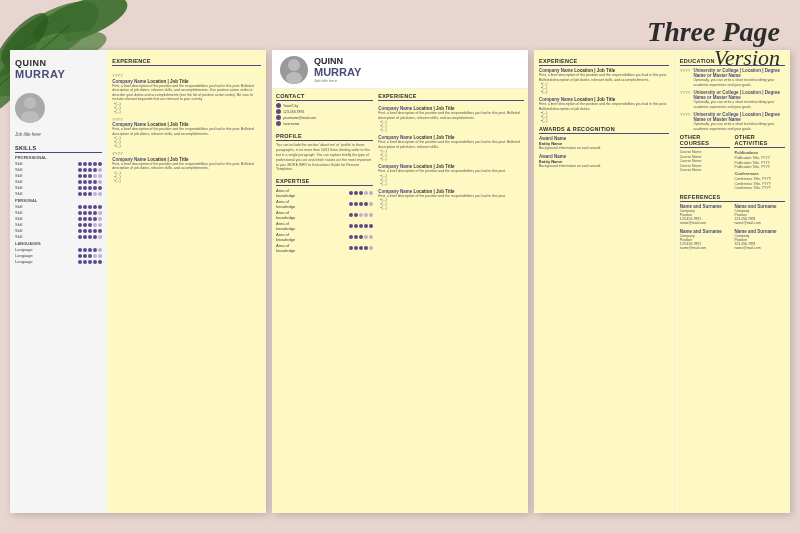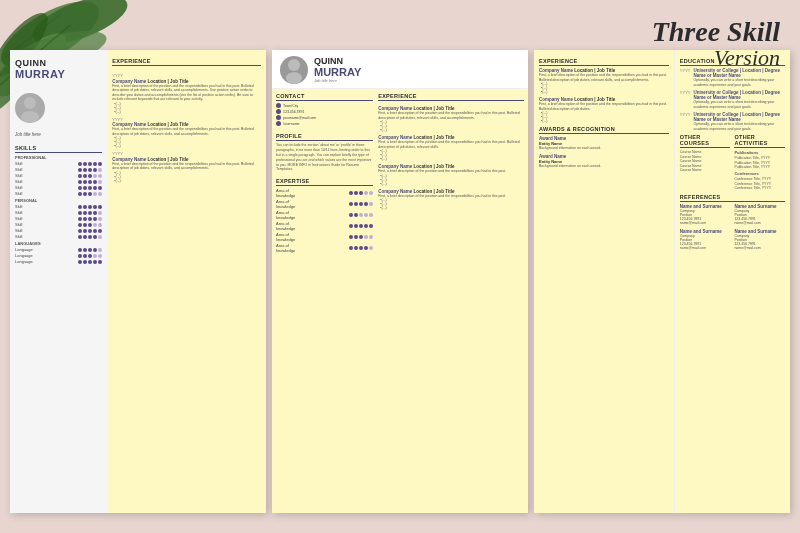--- a/index.html
+++ b/index.html
@@ -320,21 +320,21 @@
   <ellipse cx="40" cy="70" rx="45" ry="16" fill="#5a8a4a" transform="rotate(-40 40 70)" opacity="0.8"></ellipse>
   <ellipse cx="30" cy="50" rx="40" ry="14" fill="#2a5a1a" transform="rotate(-50 30 50)" opacity="0.75"></ellipse>
   <ellipse cx="70" cy="55" rx="48" ry="15" fill="#4a7a3a" transform="rotate(-15 70 55)" opacity="0.7"></ellipse>
   <ellipse cx="20" cy="85" rx="38" ry="13" fill="#3a6a2a" transform="rotate(-55 20 85)" opacity="0.8"></ellipse>
 
   <line x1="80" y1="30" x2="10" y2="90" stroke="#2a5a1a" stroke-width="1.5" opacity="0.6"></line>
   <line x1="70" y1="20" x2="5" y2="70" stroke="#2a5a1a" stroke-width="1" opacity="0.5"></line>
 </svg>
 
 <div class="top-right-text">
-  <div class="three-page">Three Skill</div>
+  <div class="three-page">Three Page</div>
   <div class="version">Version</div>
 </div>
 
 <div class="pages-container">
 
   <div class="resume-page">
     <div class="page1">
 
       <div class="page1-left">
 

